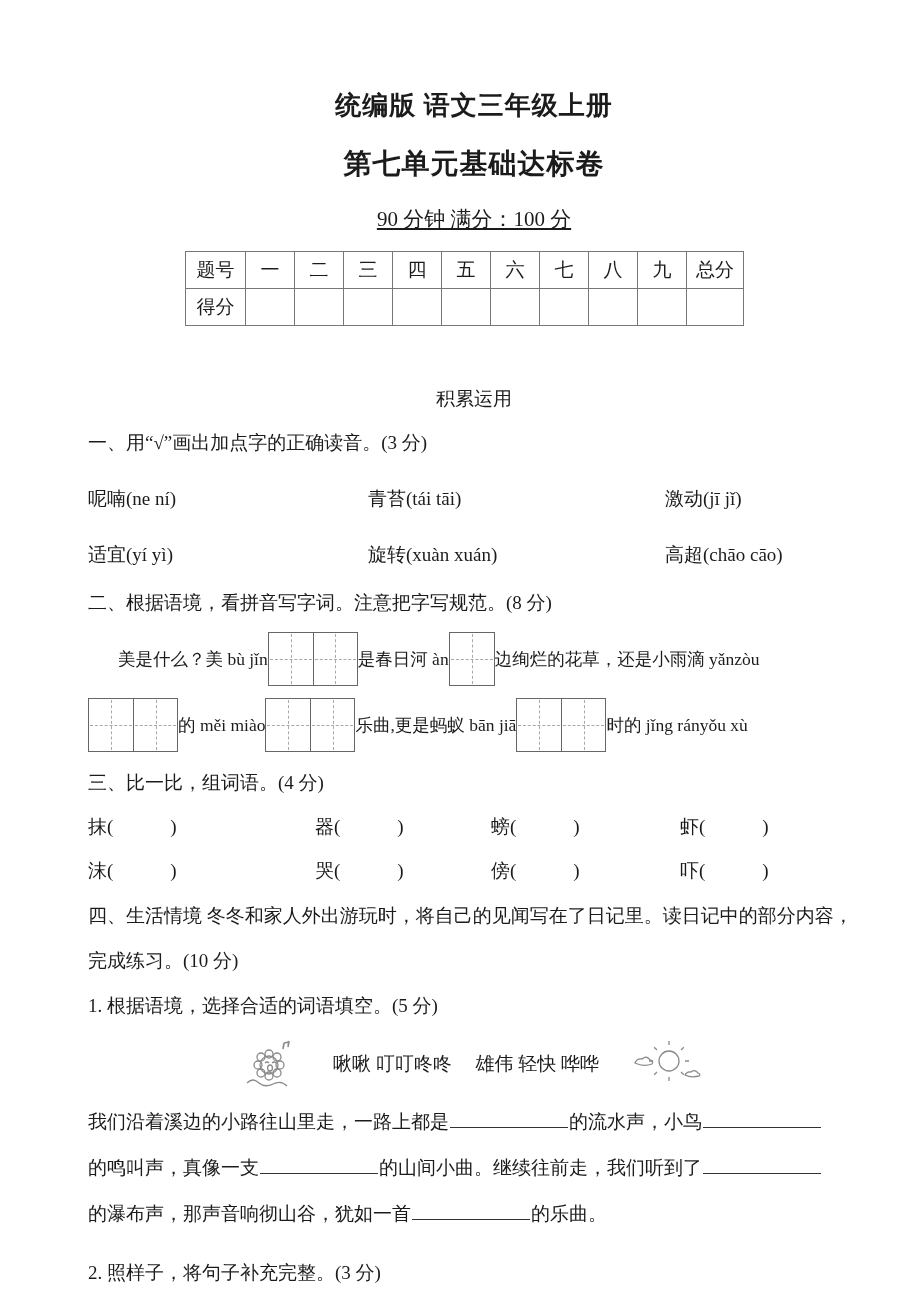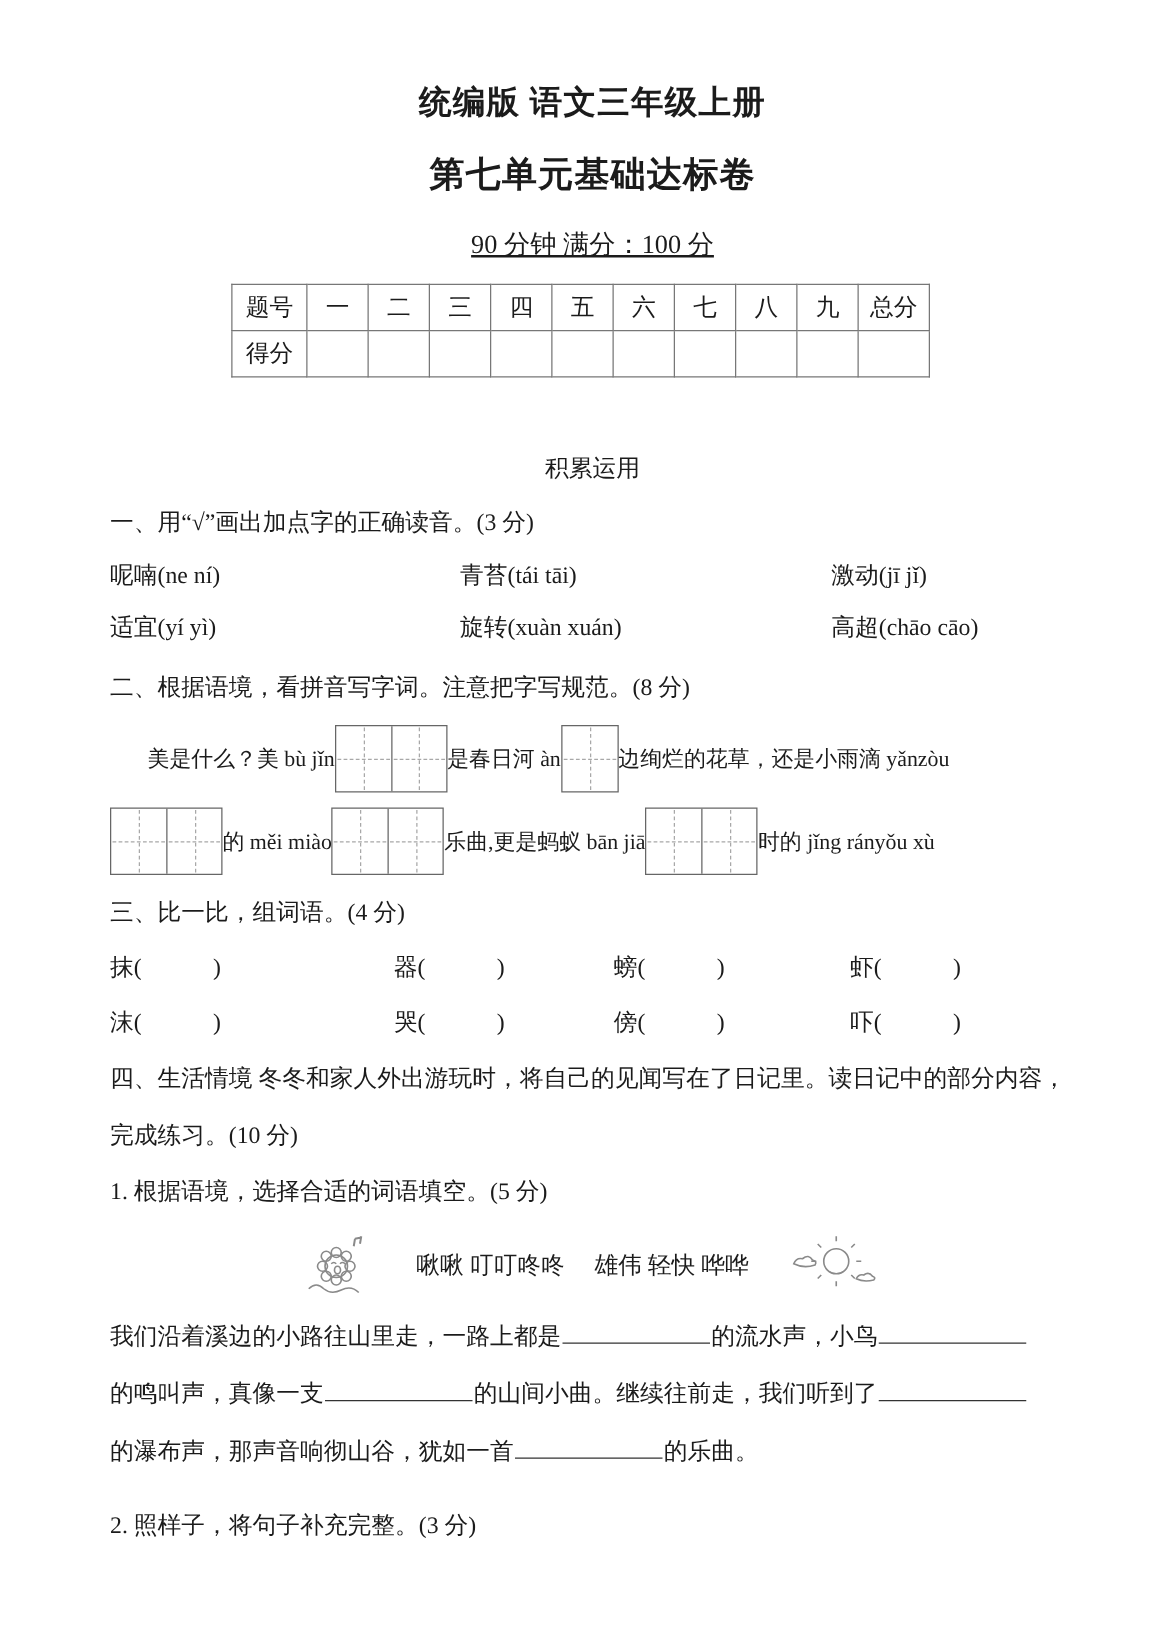--- a/index.html
+++ b/index.html
@@ -9,21 +9,21 @@
     width:920px; height:1302px;
     margin:0 auto;
     background:#ffffff;
     color:#1b1b1b;
     font-family:"Liberation Serif","DejaVu Serif",serif;
     font-size:18px;
     padding:0 60px 0 88px;
     overflow:hidden;
   }
   .center { text-align:center; }
-  .title1 { font-size:26px; font-weight:bold; margin-top:64px; letter-spacing:1px; }
+  .title1 { font-size:26px; font-weight:bold; margin-top:88px; letter-spacing:1px; }
   .title2 { font-size:28px; font-weight:bold; margin-top:22px; letter-spacing:1px; }
   .subtitle { font-size:21px; margin-top:22px;text-decoration:underline; }
 
   table.score {
     border-collapse:collapse;
     margin:18px 0 0 97px;
   }
   table.score td {
     border:1.6px solid #777;
     height:37px;
@@ -33,21 +33,21 @@
     padding:0 4px;
   }
   table.score td.first { width:60px; }
   table.score td.num   { width:49px; }
   table.score td.last  { width:57px; }
 
   .section-head { margin-top:60px; font-size:19px; }
 
   .qtitle { margin-top:14px; line-height:34px; font-size:19px; }
 
-  .q1row { display:flex; margin-top:8px; line-height:34px; font-size:19px; }
+  .q1row { display:flex; margin-top:22px; line-height:34px; font-size:19px; }
   .q1row .c1 { width:280px; }
   .q1row .c2 { width:297px; }
   .q1row .c3 { flex:1; }
 
   
   .tzg { display:inline-flex; border:1.8px solid #666; background:#fff; flex:none; }
   .tzg-cell { width:44px; height:52px; position:relative; border-left:1.4px solid #666; }
   .tzg-cell:first-child { border-left:none; }
   .tzg-cell::before {
     content:""; position:absolute; left:50%; top:1px; bottom:1px;

